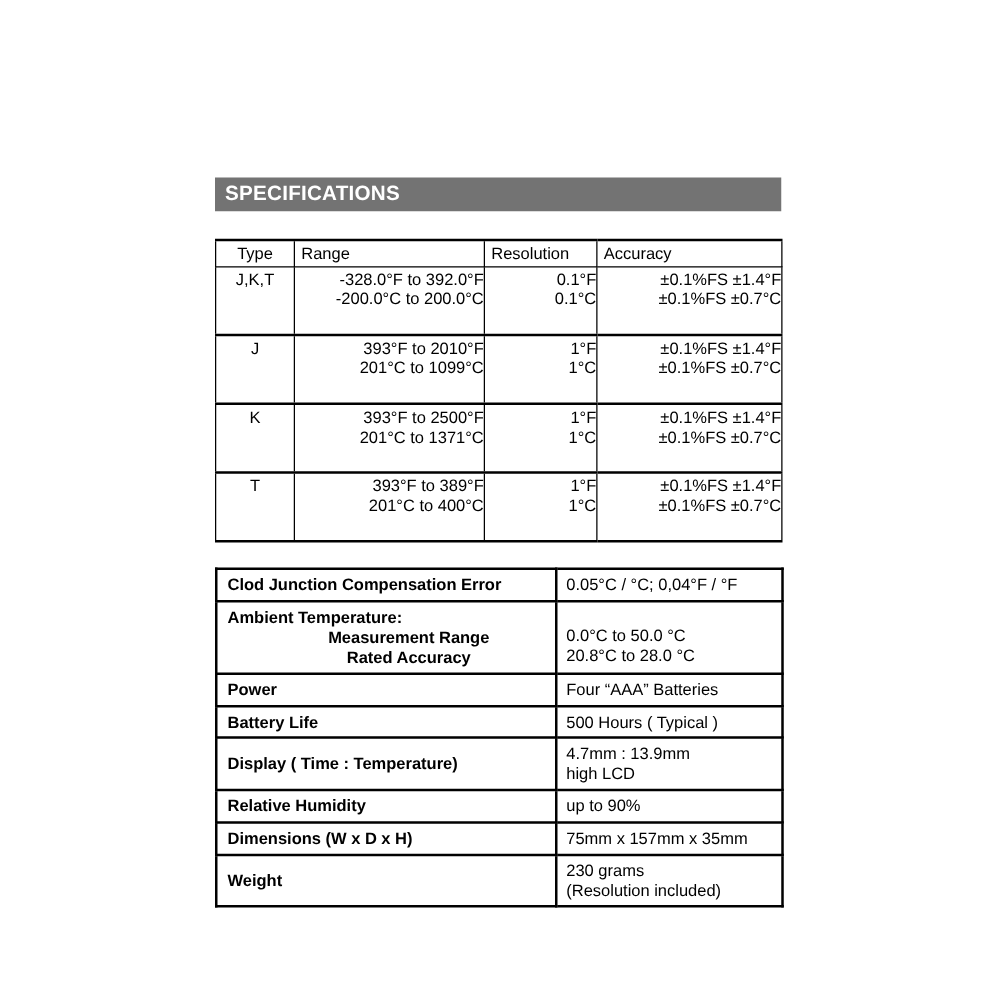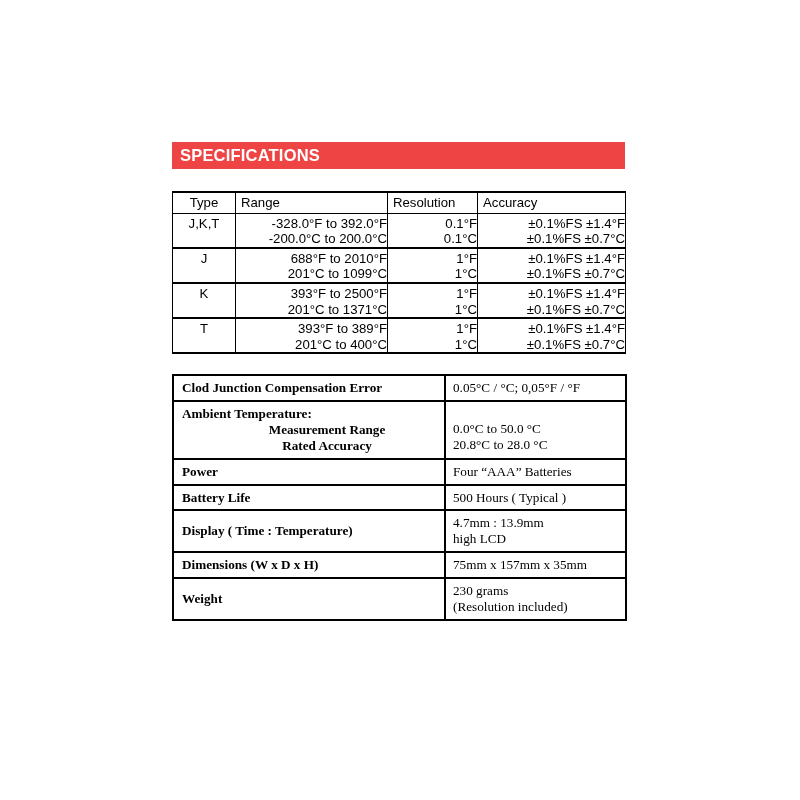--- a/index.html
+++ b/index.html
@@ -18,21 +18,21 @@
 
   .sheet {
     position: absolute;
     left: 172px;
     top: 142px;
     width: 453px;
   }
 
   
   .section-banner {
-    background: #ef4444;
+    background: #737373;
     color: #ffffff;
     font-size: 16.5px;
     font-weight: bold;
     letter-spacing: 0.2px;
     padding: 4px 0 5px 8px;
     line-height: 1.1;
   }
 
   
   .tc-table {
@@ -61,21 +61,21 @@
   .tc-table thead th {
     border-top: 2.6px solid #000;
     border-bottom: 1.4px solid #000;
     text-align: left;
     padding-top: 2px;
     padding-bottom: 2px;
   }
   .tc-table tbody tr td {
     border-bottom: 2.6px solid #000;
     padding-top: 2px;
-    padding-bottom: 0;
+    padding-bottom: 20px;
   }
   .tc-table .type-cell {
     text-align: center;
     padding-left: 0;
   }
   .sub-line { display: block; }
 
   
   .spec-table {
     margin-top: 20px;
@@ -85,21 +85,20 @@
   }
   .spec-table col.c-label { width: 272px; }
   .spec-table col.c-value { width: 181px; }
 
   .spec-table td {
     border: 2.2px solid #000;
     font-size: 13.2px;
     line-height: 1.2;
     vertical-align: middle;
     padding: 4px 0 4px 8px;
-    font-family: Liberation Serif, serif;
   }
   .spec-table td.label {
     font-weight: bold;
   }
   .spec-table td.value {
     font-weight: normal;
     padding-left: 7px;
   }
   .indent { display: block; padding-left: 28px; text-align: center; }
   .vline { display: block; }
@@ -139,21 +138,21 @@
           <span class="sub-line">0.1°C</span>
         </td>
         <td>
           <span class="sub-line">±0.1%FS ±1.4°F</span>
           <span class="sub-line">±0.1%FS ±0.7°C</span>
         </td>
       </tr>
       <tr>
         <td class="type-cell">J</td>
         <td>
-          <span class="sub-line">688°F to 2010°F</span>
+          <span class="sub-line">393°F to 2010°F</span>
           <span class="sub-line">201°C to 1099°C</span>
         </td>
         <td>
           <span class="sub-line">1°F</span>
           <span class="sub-line">1°C</span>
         </td>
         <td>
           <span class="sub-line">±0.1%FS ±1.4°F</span>
           <span class="sub-line">±0.1%FS ±0.7°C</span>
         </td>
@@ -192,21 +191,21 @@
   </table>
 
   <table class="spec-table">
     <colgroup>
         <col class="c-label">
         <col class="c-value">
       </colgroup>
     <tbody>
       <tr>
         <td class="label">Clod Junction Compensation Error</td>
-        <td class="value">0.05°C / °C; 0,05°F / °F</td>
+        <td class="value">0.05°C / °C; 0,04°F / °F</td>
       </tr>
 
       <tr>
         <td class="label">
           <span class="vline">Ambient Temperature:</span>
           <span class="indent">Measurement Range</span>
           <span class="indent">Rated Accuracy</span>
         </td>
         <td class="value">
           <span class="spacer-line"></span>
@@ -226,20 +225,24 @@
       </tr>
 
       <tr>
         <td class="label">Display ( Time : Temperature)</td>
         <td class="value">
           <span class="vline">4.7mm : 13.9mm</span>
           <span class="vline">high LCD</span>
         </td>
       </tr>
 
+      <tr>
+        <td class="label">Relative Humidity</td>
+        <td class="value">up to 90%</td>
+      </tr>
 
 
       <tr>
         <td class="label">Dimensions (W x D x H)</td>
         <td class="value">75mm x 157mm x 35mm</td>
       </tr>
 
       <tr>
         <td class="label">Weight</td>
         <td class="value">

